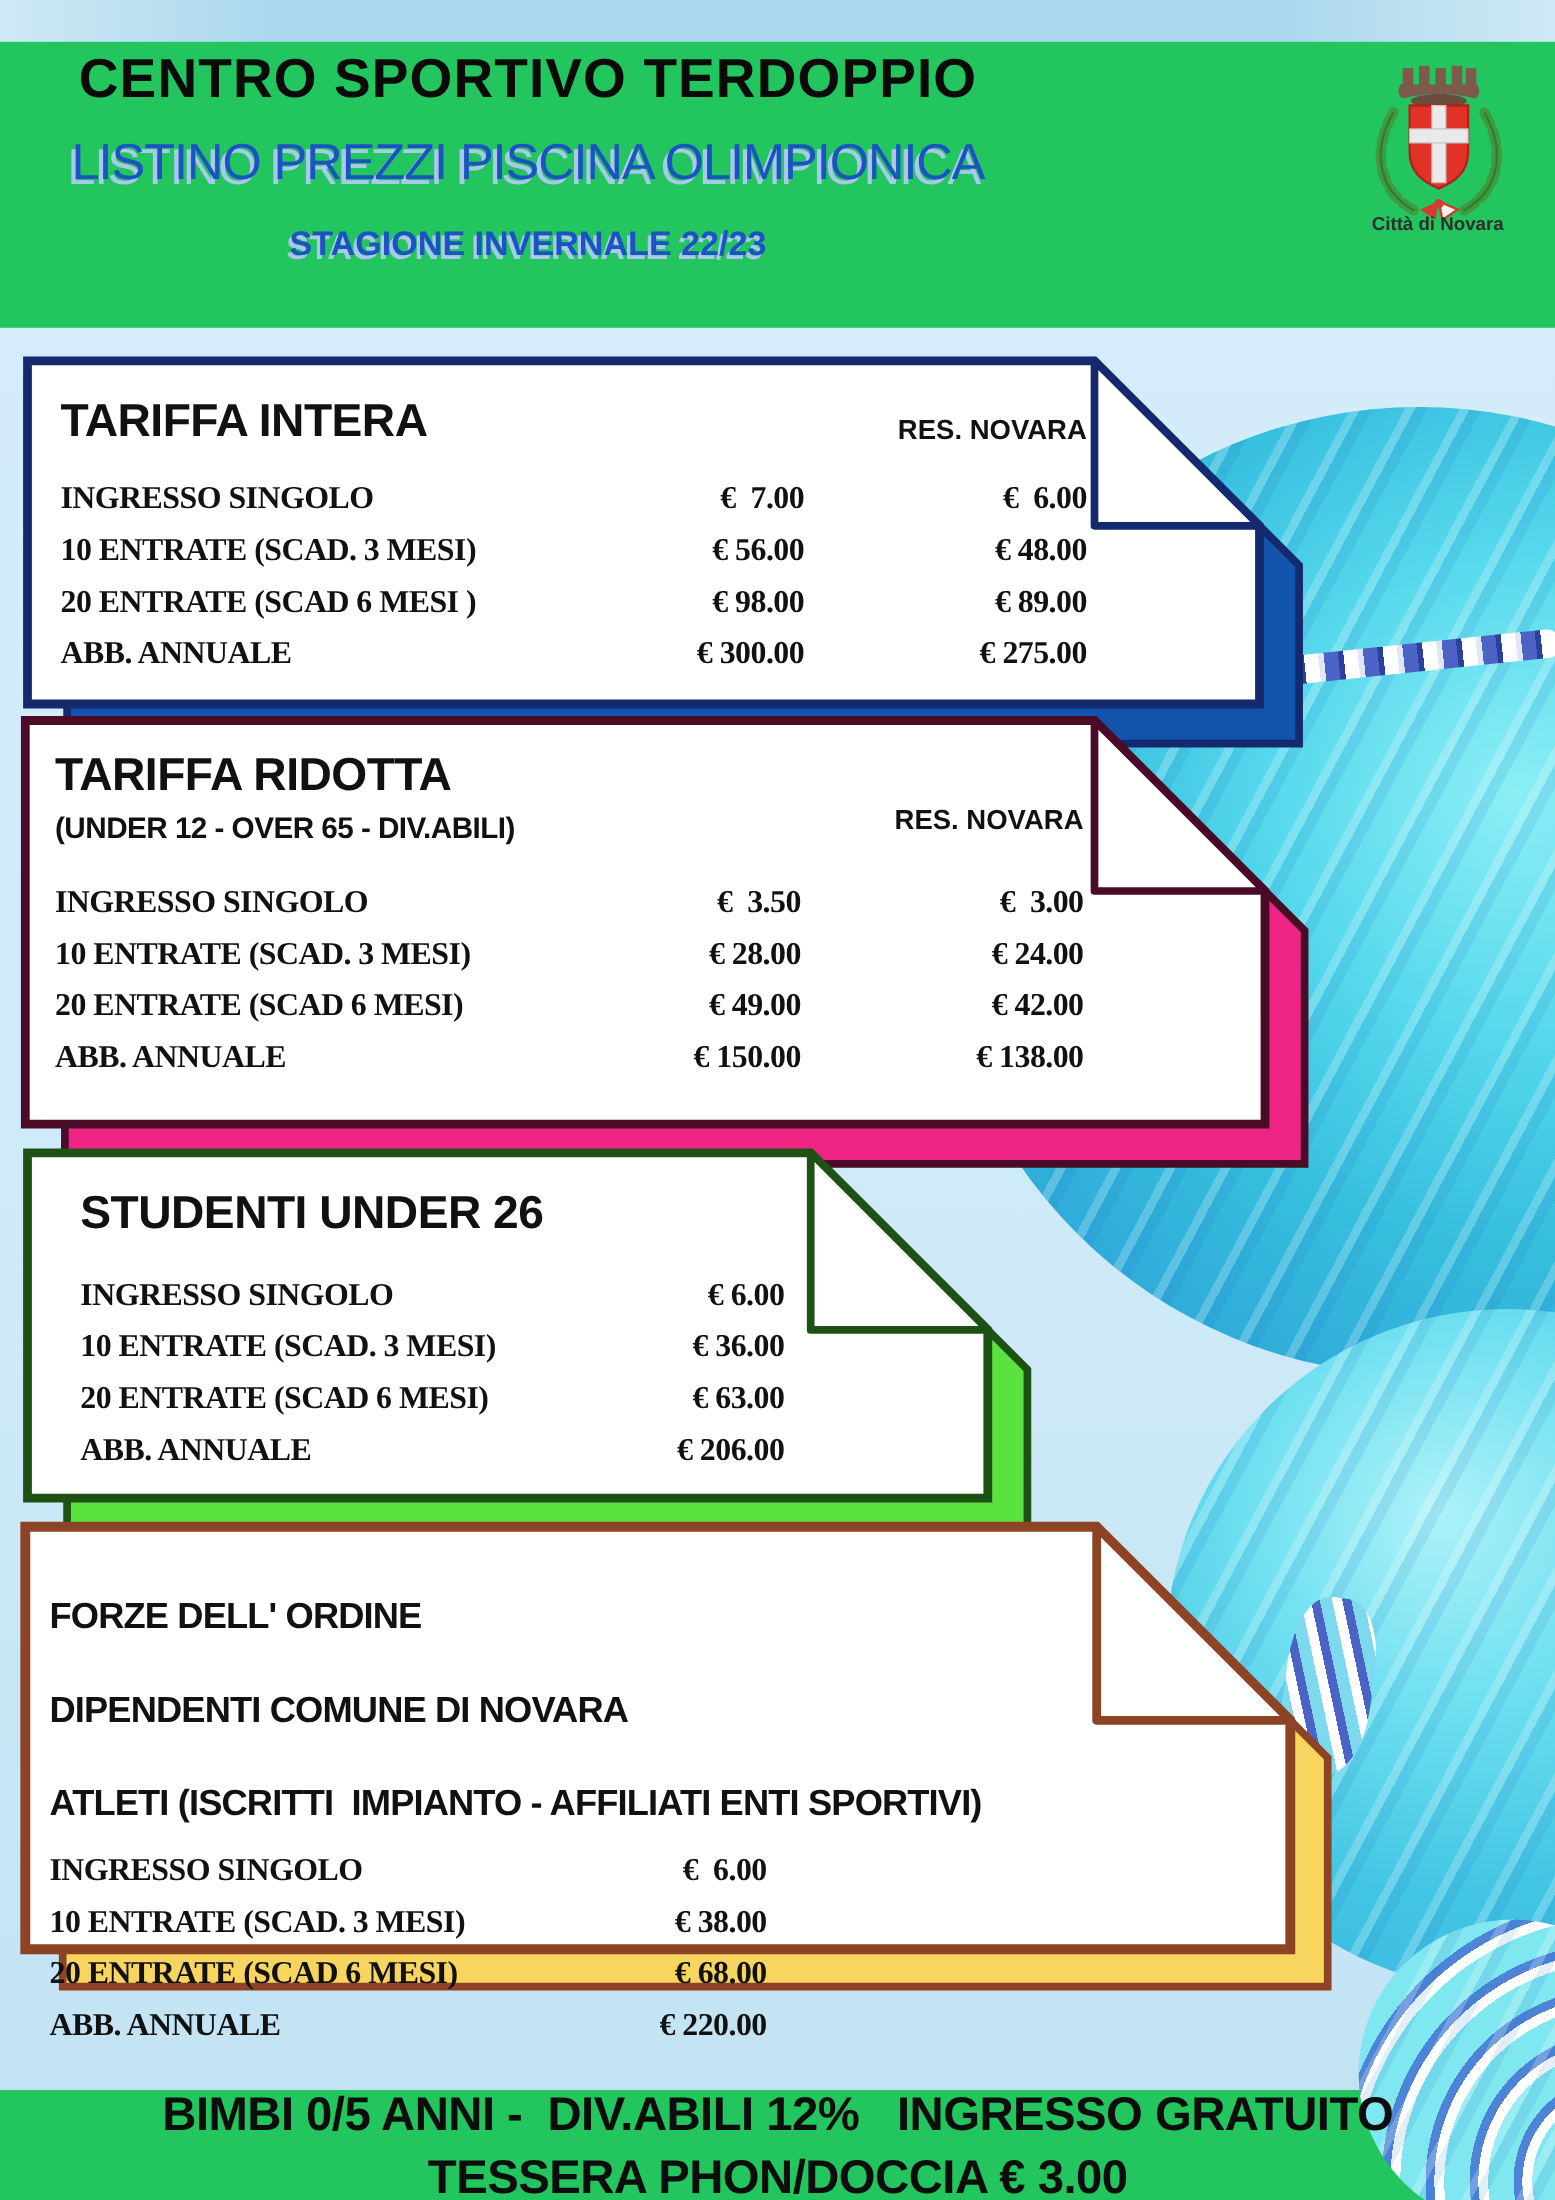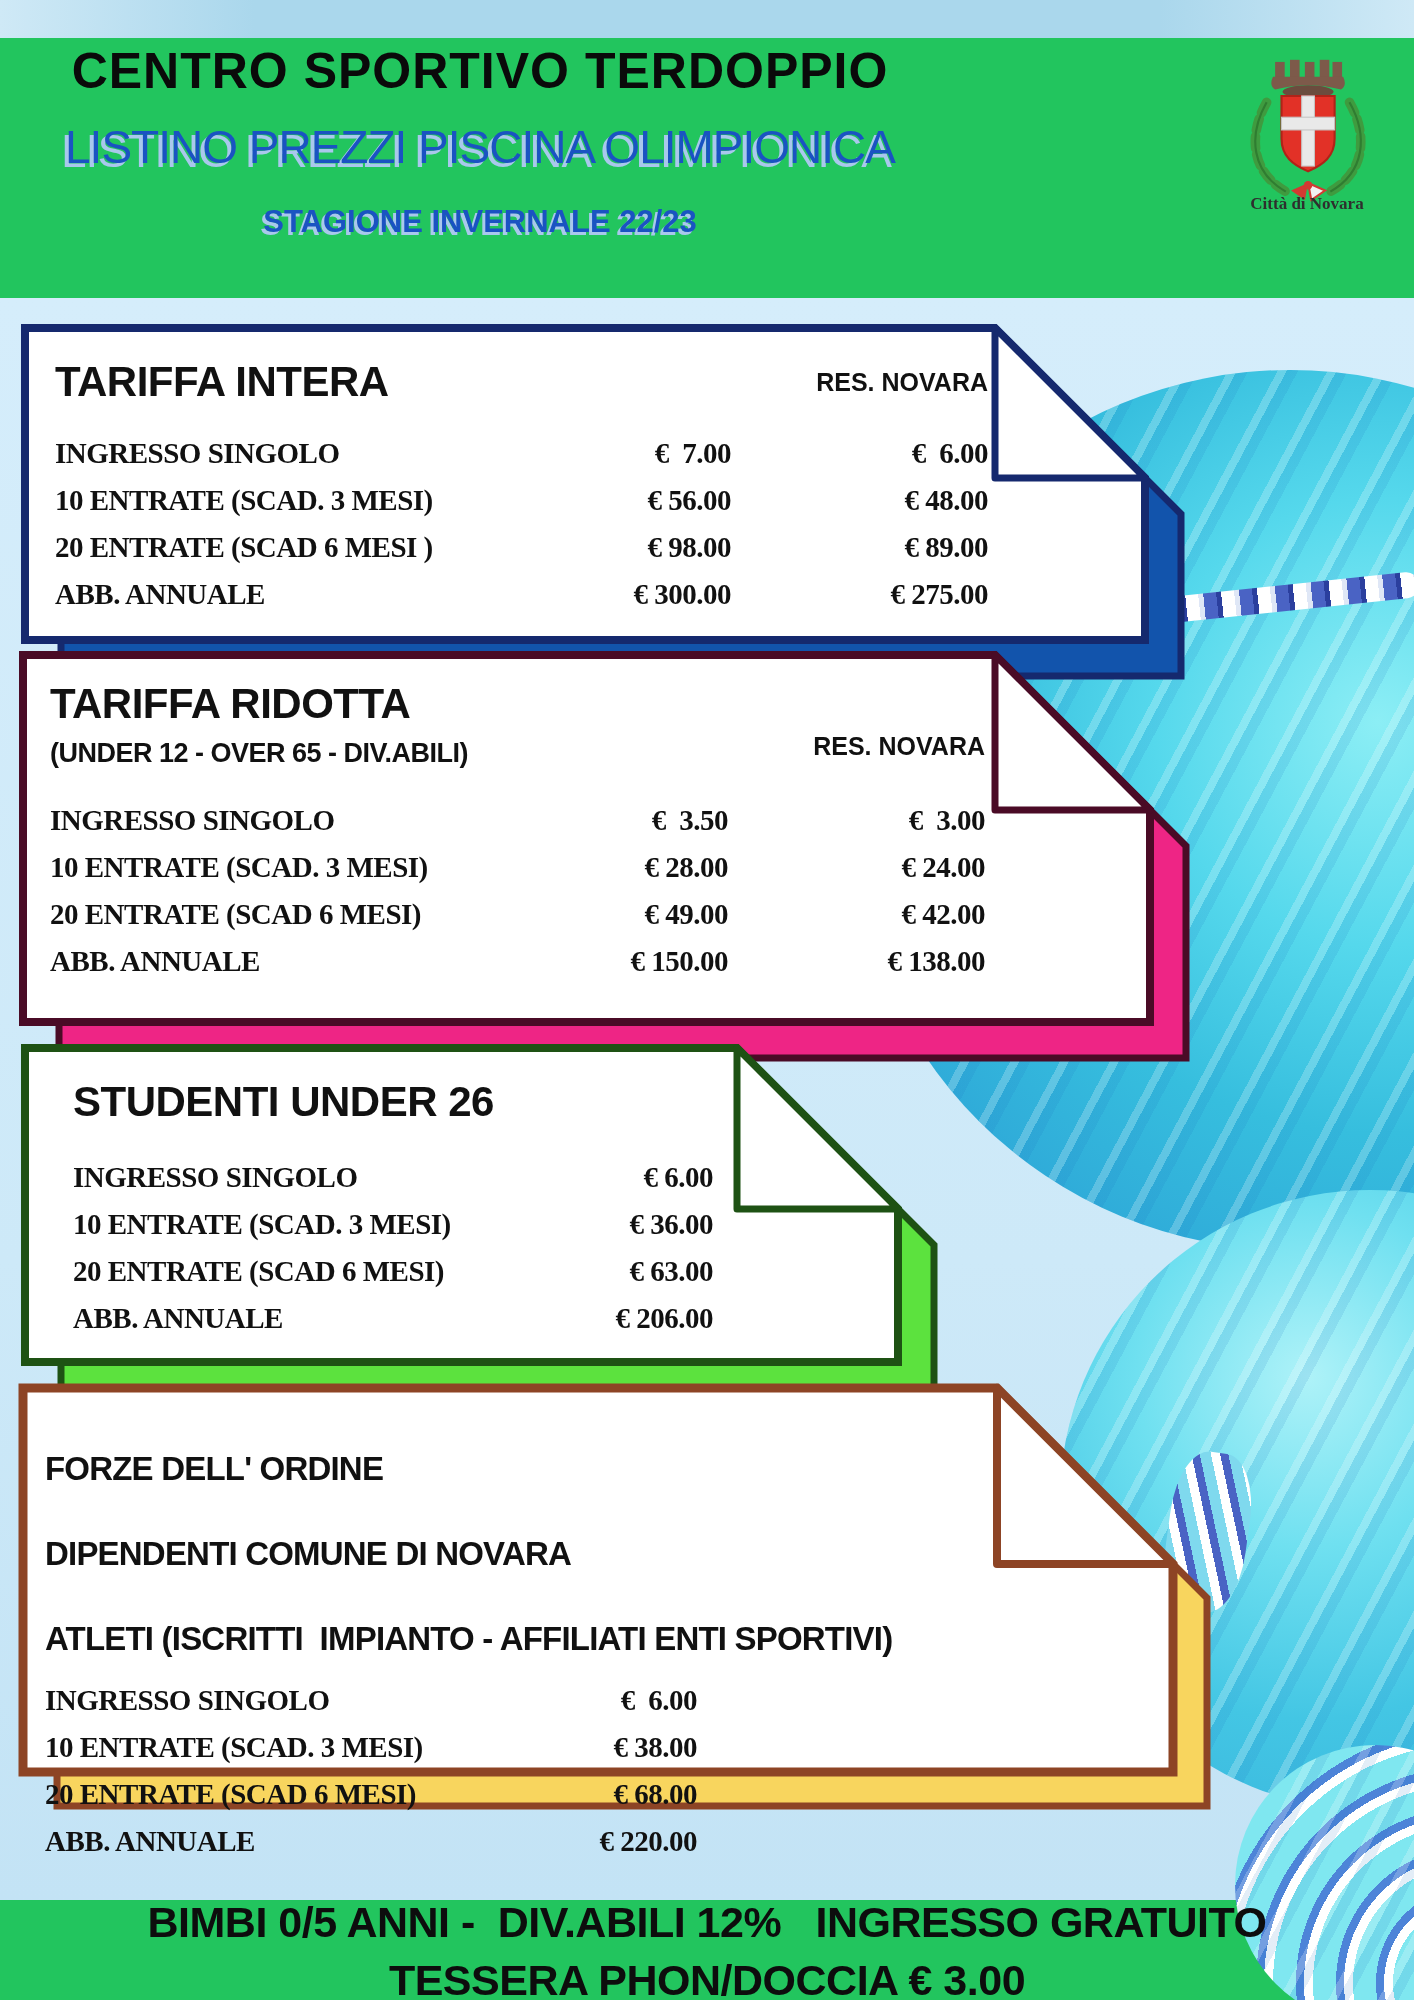--- a/index.html
+++ b/index.html
@@ -12,21 +12,21 @@
     background:linear-gradient(90deg,#cfe9f6 0%,#aad7ec 18%,#aad7ec 82%,#cfe9f6 100%);}
   
   .hdr{position:absolute;left:0;width:960px;text-align:center;}
   .h1{top:42px;font-size:50px;font-weight:800;letter-spacing:1px;color:#0a0a0a;}
   .h2{top:120px;font-size:46px;font-weight:400;letter-spacing:-1px;color:#1a53c2;
       text-shadow:-4px 4px 0 #a9c8ec;}
   .h3{top:204px;font-size:31px;font-weight:800;letter-spacing:0;color:#1a53c2;
       text-shadow:-3px 3px 0 #a9c8ec;}
   .logo-wrap{position:absolute;left:1222px;top:46px;width:170px;height:170px;}
   .logo-caption{position:absolute;left:1202px;top:194px;width:210px;text-align:center;
-      font-size:17px;font-weight:700;color:#2e2e2e;font-family:Liberation Serif, serif;}
+      font-size:17px;font-weight:700;color:#2e2e2e;}
   
   .bluebg{position:absolute;left:0;top:298px;width:1414px;height:1602px;
       background:linear-gradient(180deg,#d5edfb 0%,#cde9f8 60%,#c3e3f5 100%);z-index:0;}
   
   .blob{position:absolute;border-radius:50%;z-index:1;}
   .blob::after{content:"";position:absolute;inset:0;border-radius:50%;
       background:repeating-linear-gradient(118deg,rgba(255,255,255,0) 0 26px,rgba(255,255,255,0.22) 26px 34px,rgba(25,110,190,0.12) 34px 44px);}
   .blobA{left:850px;top:370px;width:880px;height:880px;
       background:radial-gradient(circle at 60% 40%,#8ceef5 0%,#55d8ec 30%,#36bede 55%,#2ea8d8 80%,#2b9fd2 100%);}
   .blobB{left:1060px;top:1190px;width:620px;height:620px;
@@ -35,21 +35,21 @@
       background:repeating-radial-gradient(circle at 85% 85%,#ffffff 0 9px,#4d84d8 9px 17px,#7fe7f0 17px 40px);}
   .rope{position:absolute;z-index:1;border-radius:13px;
       background:repeating-linear-gradient(90deg,#ffffff 0 13px,#dfe7f6 13px 18px,#4a63c4 18px 31px,#2b3f9e 31px 36px);}
   .ropeA{left:1150px;top:585px;width:270px;height:26px;transform:rotate(-6deg);}
   .ropeB{left:1168px;top:1452px;width:80px;height:160px;border-radius:40%;
       background:repeating-linear-gradient(70deg,#ffffff 0 9px,#4a63c4 9px 17px,#7fd9ee 17px 28px);transform:rotate(8deg);}
   
   .card-svg{position:absolute;pointer-events:none;}
   .z10{z-index:10}.z11{z-index:11}.z12{z-index:12}.z13{z-index:13}
   .card-content{position:absolute;z-index:15;}
-  .title-row{display:flex;justify-content:space-between;align-items:center;}
+  .title-row{display:flex;justify-content:space-between;align-items:flex-end;}
   .card-title{font-size:42px;font-weight:700;letter-spacing:-0.5px;white-space:pre;}
   .res{font-size:25px;font-weight:700;white-space:pre;}
   .sub{font-size:27px;font-weight:600;letter-spacing:-0.5px;white-space:pre;}
   .row{display:flex;align-items:center;height:47px;font-size:29px;font-weight:600;letter-spacing:-0.5px;font-family:Liberation Serif, serif;}
   .row .lbl{flex:1;white-space:pre;}
   .p1{width:170px;text-align:right;white-space:pre;}
   .p2{width:257px;text-align:right;white-space:pre;}
   .p-wide{width:220px;text-align:right;white-space:pre;}
   .spacer{width:277px;}
   .t-line{font-size:33px;font-weight:700;line-height:45px;letter-spacing:-0.8px;white-space:pre;margin-top:40px;}

